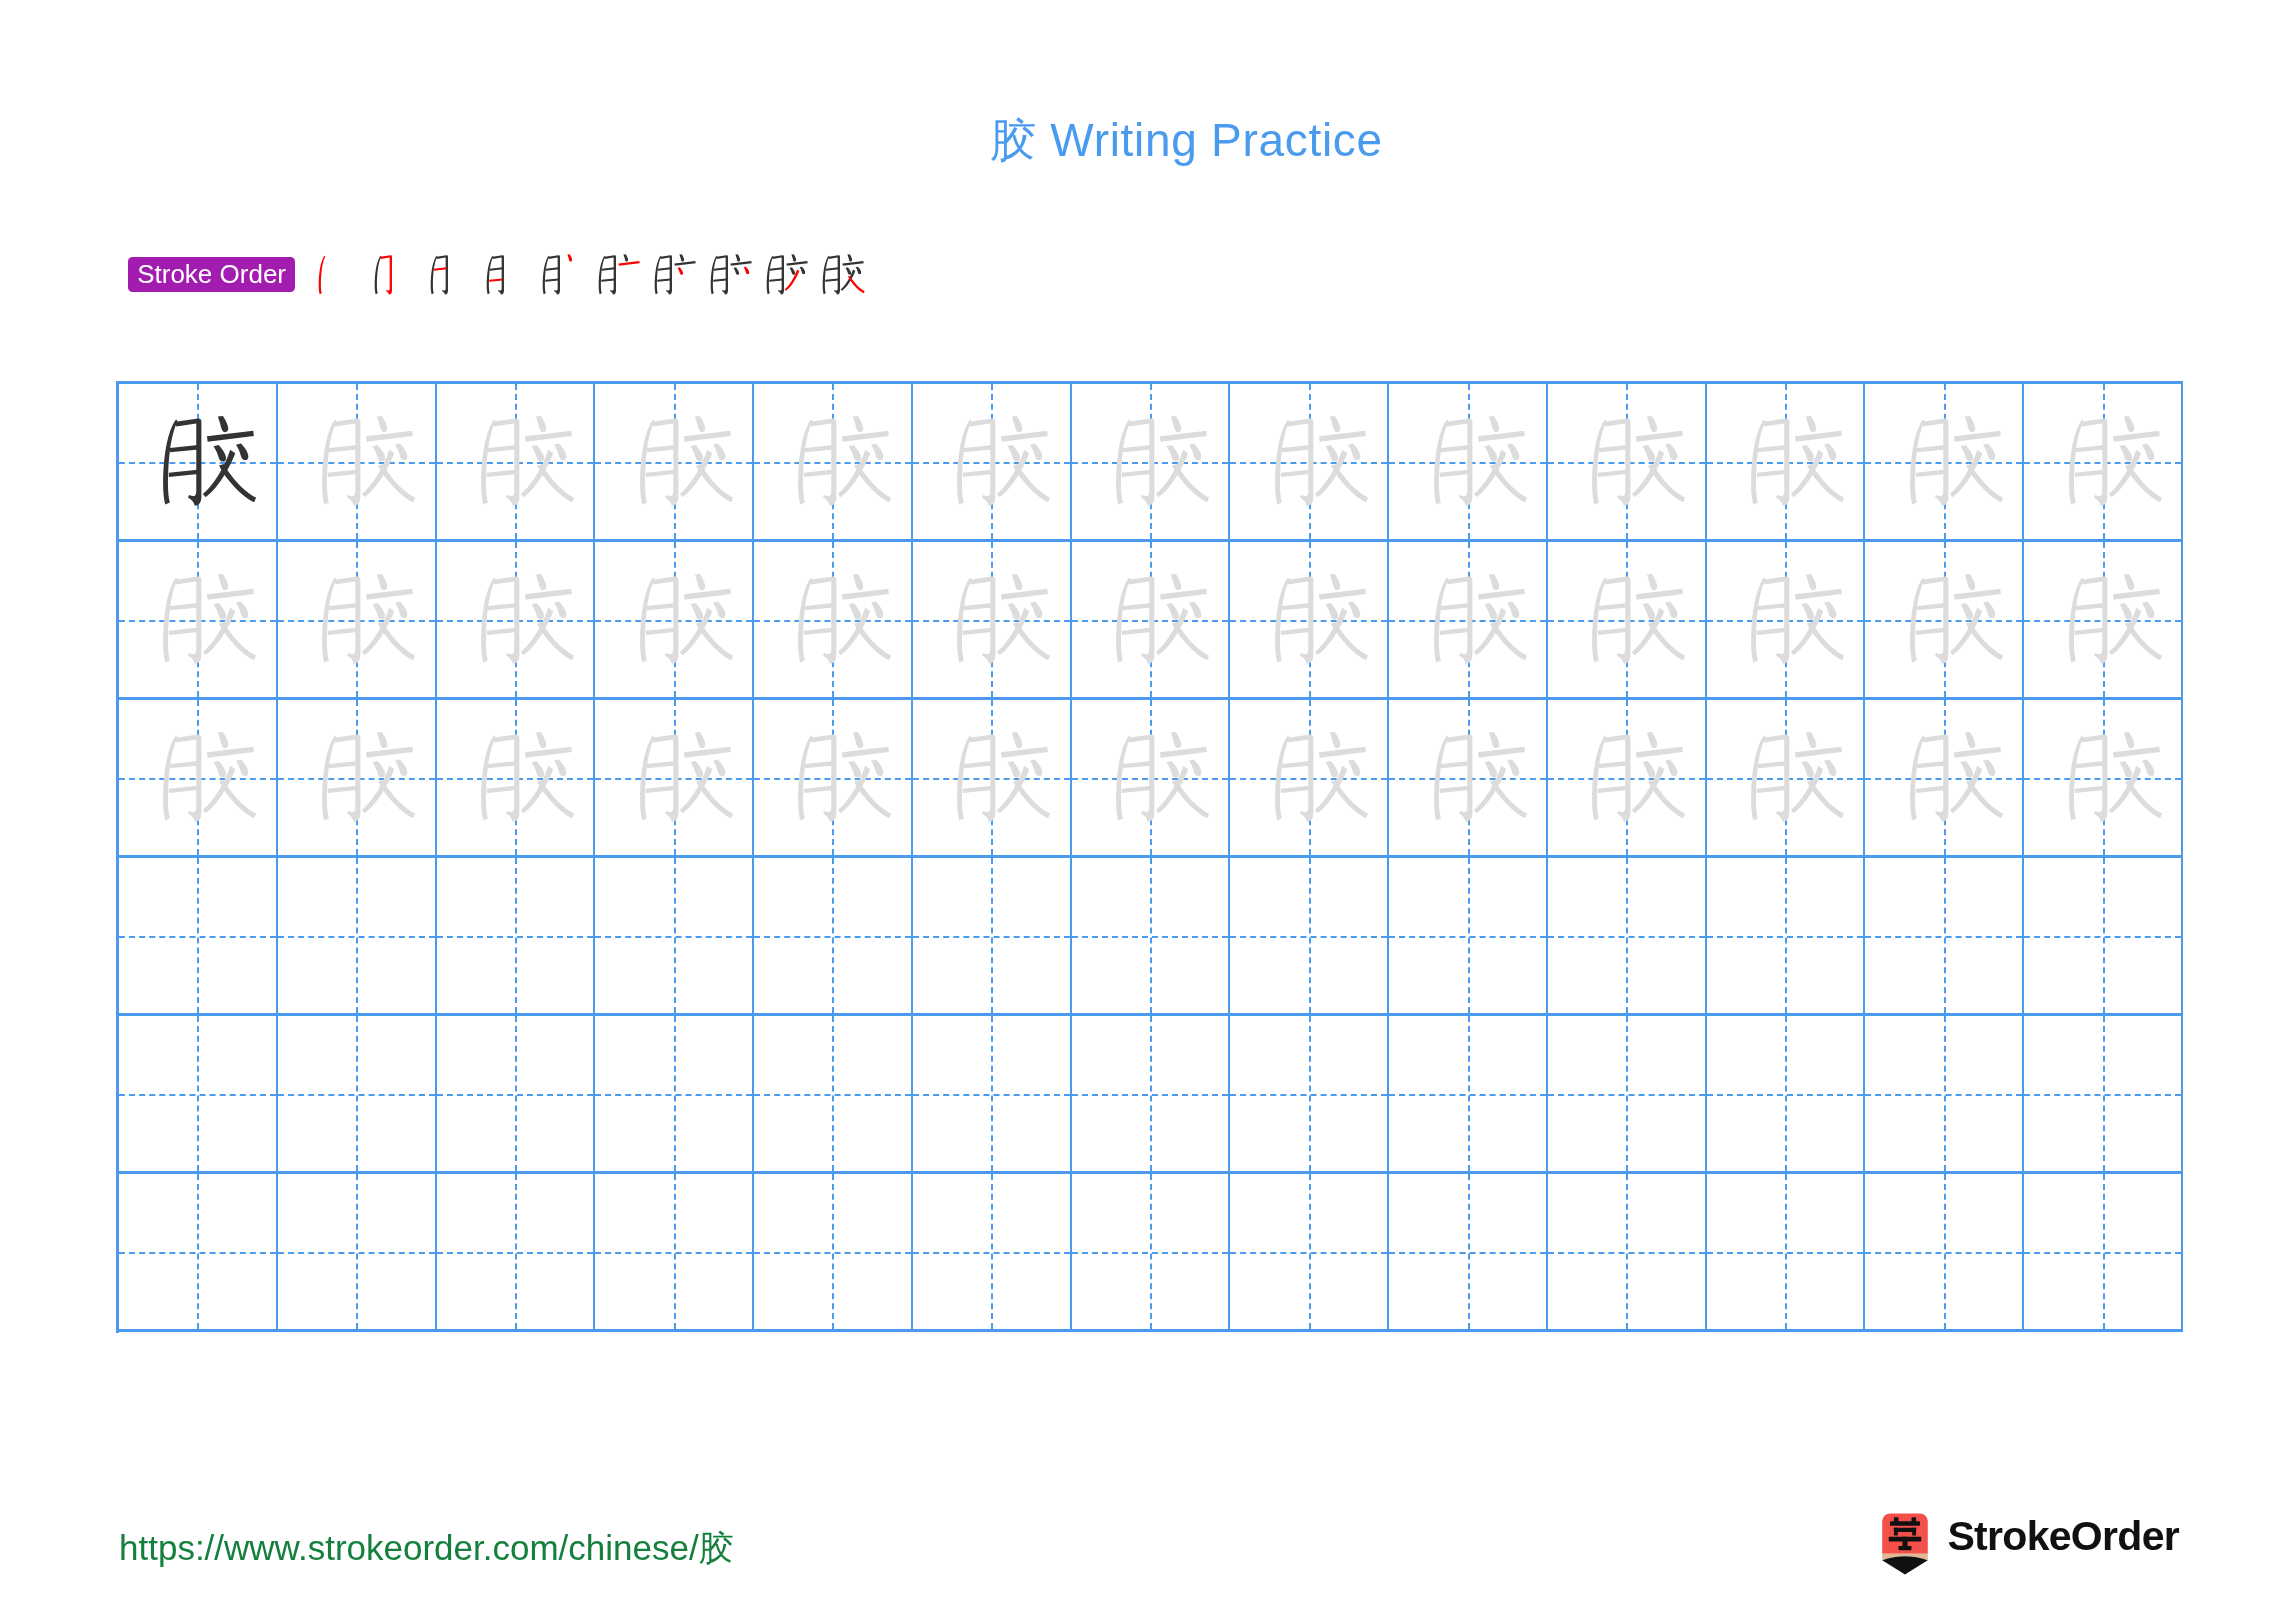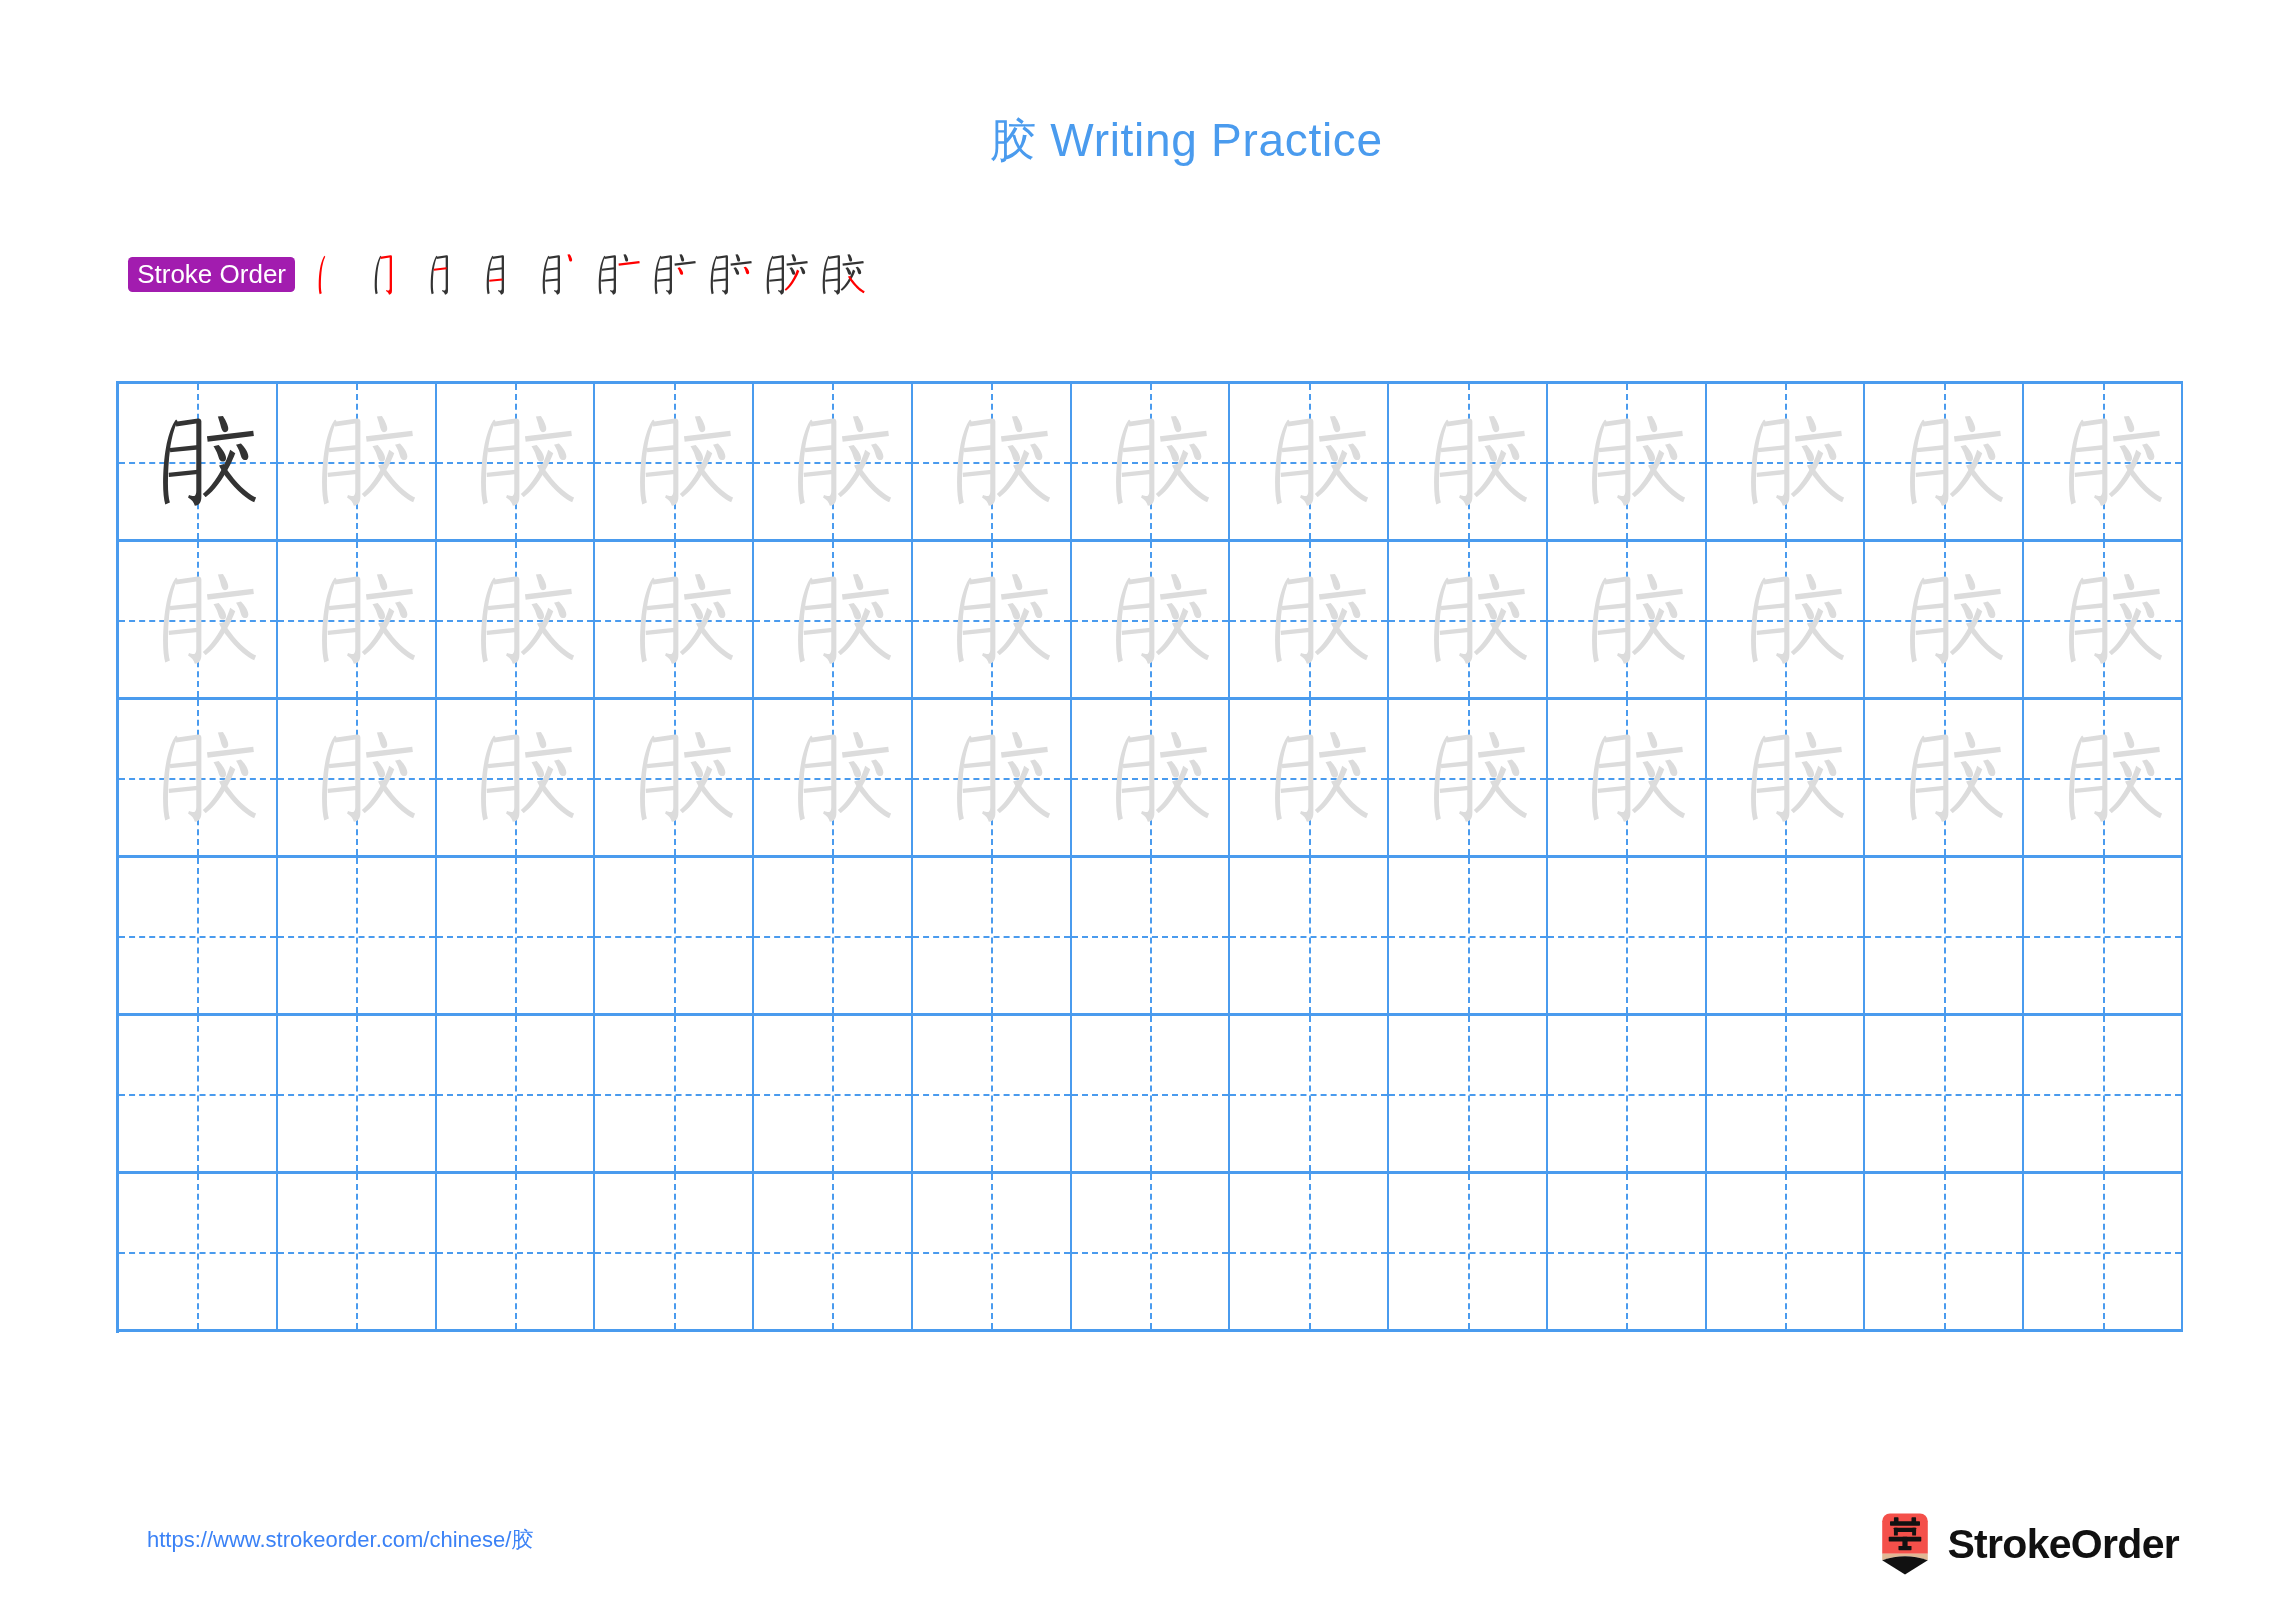--- a/index.html
+++ b/index.html
@@ -119,31 +119,29 @@
     z-index: 2;
     user-select: none;
   }
   .cell-char svg { width: 124px; height: 124px; display: block; }
 
   
   #footer-url {
     position: absolute;
     left: 119px;
     top: 1525px;
-    font-size: 22px;
-    color: #3b82f6;
+    font-size: 35px;
+    color: #15803d;
     white-space: nowrap;
-    margin-left: 28px;
   }
   #footer-brand {
     position: absolute;
     right: 116px;
     top: 1513px;
     display: flex;
-    align-items: center;
     gap: 14.4px;
   }
   #brand-logo-icon { width: 56px; height: 62px; display: block; }
   #brand-name {
     font-size: 41px;
     font-weight: bold;
     color: #111111;
     letter-spacing: -0.7px;
     white-space: nowrap;
   }

